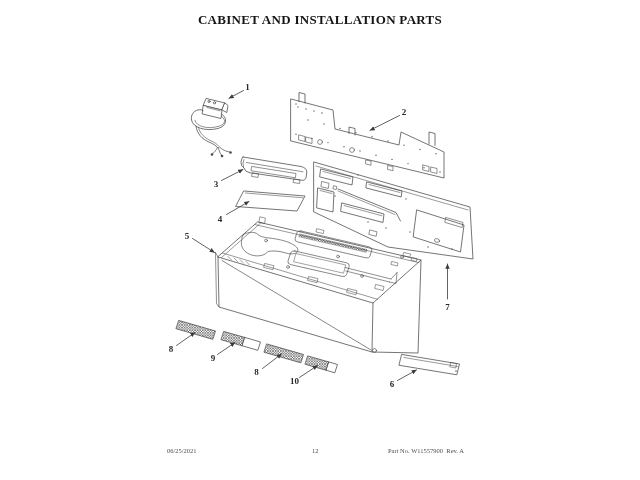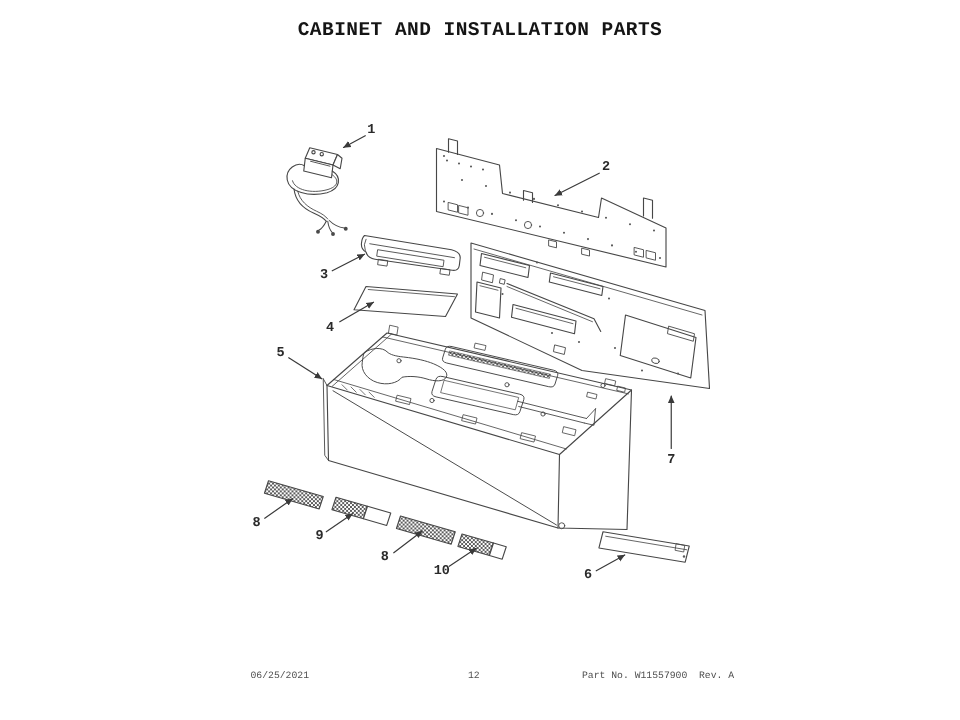--- a/index.html
+++ b/index.html
@@ -1,17 +1,17 @@
 <!DOCTYPE html>
 <html><head>
 <meta charset="utf-8">
 <style>
   html,body{margin:0;padding:0;background:#e8e8e8;}
   .page{position:relative;width:640px;height:480px;background:#ffffff;overflow:hidden;
-        font-family:Liberation Mono, monospace;}
+        font-family:Liberation Serif, serif;}
   .title{position:absolute;left:0;top:12px;width:100%;text-align:center;
          font-size:13px;font-weight:bold;color:#151515;letter-spacing:.3px;}
   svg.art{position:absolute;left:0;top:0;}
   .callout{position:absolute;transform:translate(-50%,-50%);
            font-size:9px;font-weight:bold;color:#2a2a2a;line-height:1;}
   .footer-text{position:absolute;font-size:6.5px;color:#4f4f4f;white-space:pre;}
   .f-date{left:167px;top:447px;}
   .f-page{left:312px;top:447px;}
   .f-part{left:388px;top:447px;}
 </style>

